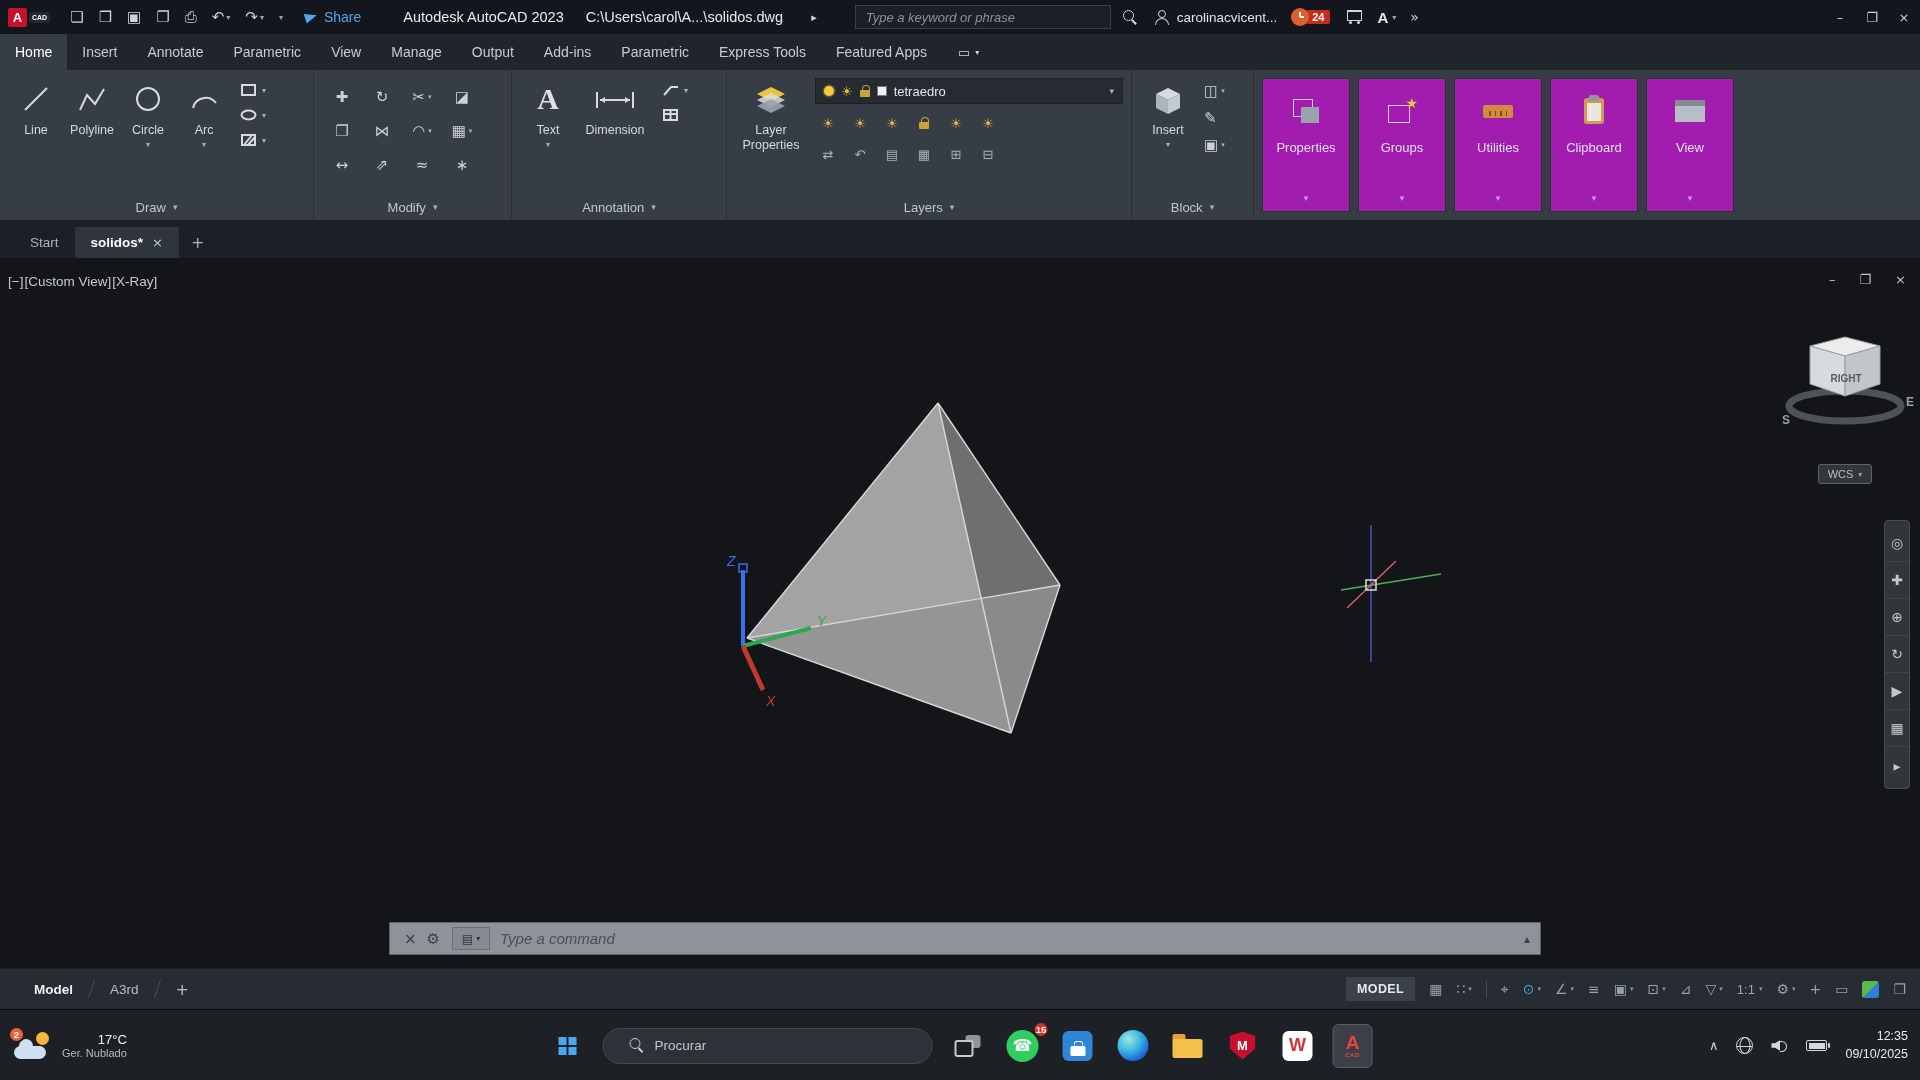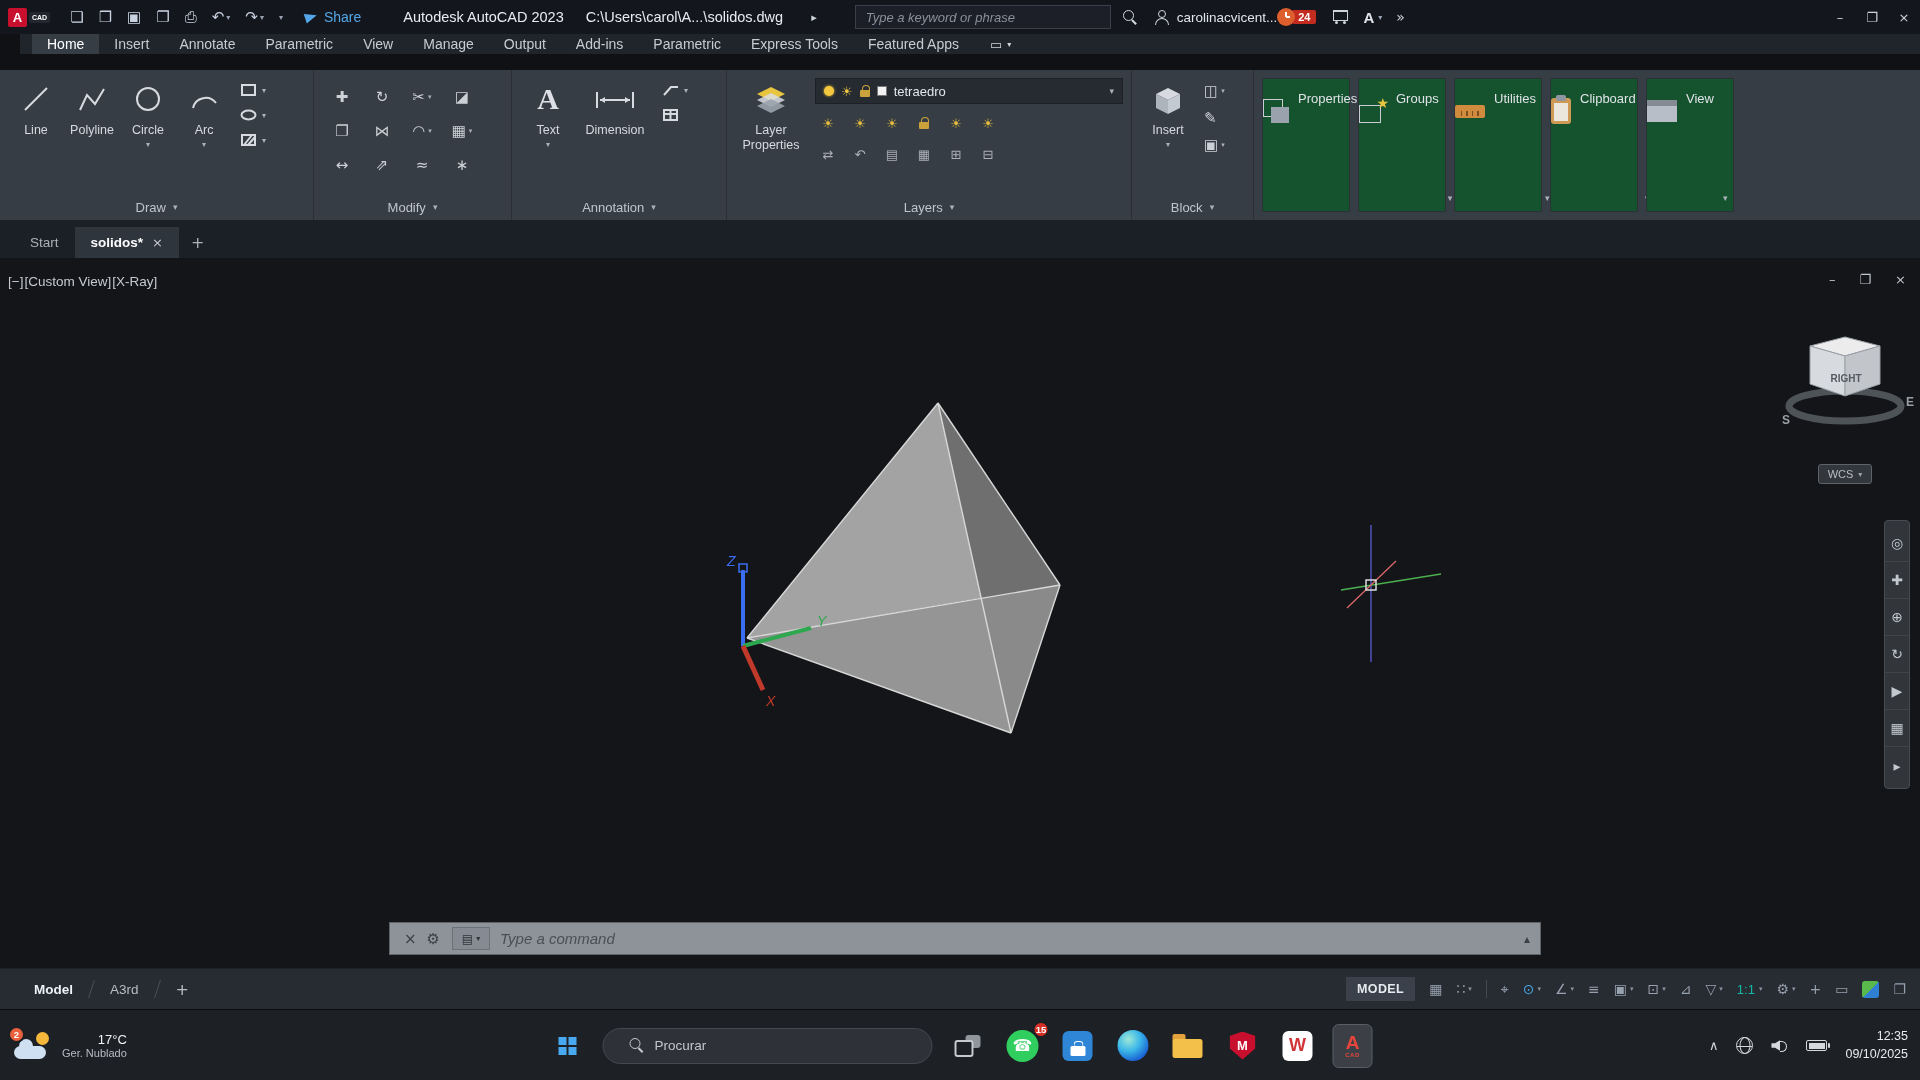--- a/index.html
+++ b/index.html
@@ -35,41 +35,41 @@
   .mag::before { content:""; position:absolute; left:0; top:0; width:9px; height:9px;
     border:1.6px solid #d2d7de; border-radius:50%; }
   .mag::after { content:""; position:absolute; left:9px; top:9px; width:6px; height:1.8px;
     background:#d2d7de; transform:rotate(45deg); transform-origin:left center; }
   .user { display:flex; align-items:center; gap:7px; margin-left:16px; font-size:13.5px; color:#dfe3ea; }
   .person { width:16px; height:15px; position:relative; }
   .person::before { content:""; position:absolute; top:0; left:4.5px; width:6px; height:6px;
     border:1.5px solid #cfd4db; border-radius:50%; }
   .person::after { content:""; position:absolute; bottom:0; left:1px; width:12px; height:6px;
     border:1.5px solid #cfd4db; border-bottom:none; border-radius:7px 7px 0 0; }
-  .trial { display:flex; align-items:center; }
+  .trial { display:flex; align-items:center; margin-left:14px; }
   .clockicon { width:18px; height:18px; border-radius:50%; background:#dd5f2d; position:relative; }
   .clockicon::before { content:""; position:absolute; left:8px; top:3.5px; width:1.8px; height:5.5px; background:#fff; }
   .clockicon::after { content:""; position:absolute; left:8.5px; top:8px; width:4.5px; height:1.8px; background:#fff; }
   .trial-badge { background:#c42b1f; color:#fff; font-size:11px; font-weight:bold;
     padding:1px 6px; border-radius:2px; margin-left:-3px; }
   .cart { width:17px; height:14px; position:relative; margin-left:16px; }
   .cart::before { content:""; position:absolute; top:0; left:1px; width:13px; height:8px;
     border:1.5px solid #cfd4db; border-top-width:2px; }
   .cart::after { content:""; position:absolute; bottom:0; left:3px; width:3px; height:3px; border-radius:50%;
     background:#cfd4db; box-shadow:8px 0 0 #cfd4db; }
   .adsk { display:flex; align-items:center; gap:4px; margin-left:14px; font-weight:bold; font-size:15px; color:#e2e6ec; }
   .adsk .g-dd { font-size:8px; color:#9aa3b2; }
   .tb-chev { margin-left:14px; color:#cfd4dc; font-size:14px; }
   .win-controls { display:flex; margin-left:auto; }
   .win-controls span { width:32px; height:34px; display:flex; align-items:center; justify-content:center;
     font-size:13px; color:#cfd3da; }
 
   
-  .ribbon-tabs { position:absolute; top:34px; left:0; right:0; height:20px; background:#20242b;
-    display:flex; align-items:stretch; padding-left:12px; z-index:40;margin-left:20px; }
+  .ribbon-tabs { position:absolute; top:34px; left:0; right:0; height:36px; background:#20242b;
+    display:flex; align-items:stretch; padding-left:0; z-index:40; }
   .rtab { display:flex; align-items:center; padding:0 15px; font-size:14px; color:#c6ccd4; }
   .rtab.active { background:#373d45; color:#ffffff; }
   .ribbon-min { display:flex; align-items:center; gap:5px; margin-left:16px; color:#cfd4dc; }
   .ribbon-min .g-rect { font-size:13px; } .ribbon-min .g-dd { font-size:8px; }
 
   
   .ribbon { position:absolute; top:70px; left:0; right:0; height:150px; background:#373d45;
     display:flex; align-items:stretch; color:#ced3da; z-index:40; }
   .panel { position:relative; border-right:1px solid #2a2f36; display:flex; flex-direction:column; }
   .panel-body { flex:1; display:flex; padding:8px 8px 0 8px; }
@@ -99,22 +99,22 @@
   .lockicon::before { content:""; position:absolute; top:0; left:2px; width:6px; height:6px;
     border:1.5px solid #c9a23c; border-bottom:none; border-radius:4px 4px 0 0; }
   .lockicon::after { content:""; position:absolute; bottom:0; left:0; width:10px; height:7px;
     background:#c9a23c; border-radius:1px; }
   .layer-combo .cname { flex:1; }
   .layer-combo .g-dd { font-size:9px; color:#aab1ba; }
   .lay-row { display:flex; gap:6px; margin-top:7px; }
   .lay-tile { width:26px; height:24px; display:flex; align-items:center; justify-content:center;
     font-size:13px; color:#aab0b8; font-family:"DejaVu Sans",sans-serif; }
   .lay-tile.yellow { color:#e4be3e; }
-  .ctile { width:88px; margin:8px 4px; background:#14532d; border:1px solid #2c3138;
-    display:flex; flex-direction:row; padding-top:12px; gap:9px; }
+  .ctile { width:88px; margin:8px 4px; background:#a21caf; border:1px solid #2c3138;
+    display:flex; flex-direction:column; align-items:center; padding-top:12px; gap:9px; }
   .ctile .cl { font-size:13px; color:#dfe3e8; }
   .ctile .g-dd { font-size:9px; color:#aab1ba; margin-top:auto; margin-bottom:8px; }
   .ctile .icw { height:40px; display:flex; align-items:center; justify-content:center; }
   .collapsed-wrap { display:flex; padding:0 4px; }
   .ic-properties { width:26px; height:24px; position:relative; }
   .ic-properties::before { content:""; position:absolute; top:0; left:0; width:18px; height:16px; border:1.6px solid #c9ced6; }
   .ic-properties::after { content:""; position:absolute; bottom:0; right:0; width:18px; height:16px; background:#9aa2ad; }
   .ic-groups { width:28px; height:24px; position:relative; }
   .ic-groups::before { content:""; position:absolute; bottom:0; left:0; width:20px; height:16px; border:1.6px solid #c9ced6; }
   .ic-groups::after { content:"★"; font-family:"DejaVu Sans",sans-serif; position:absolute; top:-4px; right:-2px;
@@ -172,21 +172,21 @@
   .sb-model { color:#eef1f5; font-weight:bold; }
   .sb-layout { color:#b6bcc6; }
   .sb-plus { color:#b6bcc6; font-size:16px; }
   .sb-sep { width:1px; height:18px; background:#4a505a; transform:skewX(-18deg); }
   .sb-right { margin-left:auto; display:flex; align-items:center; gap:14px; }
   .model-btn { background:#3a414b; padding:5px 11px; font-size:12.5px; font-weight:bold; color:#e6e9ee; letter-spacing:.4px; }
   .sb-ico { font-size:14px; color:#96a0ae; display:flex; align-items:center; gap:3px; }
   .sb-ico .g-dd { font-size:7px; color:#8a94a2; }
   .sb-ico.accent { color:#4aa3e0; }
   .sb-div { width:1px; height:18px; background:#454b55; }
-  .sb-scale { font-size:13px; color:#14b8a6; display:flex; align-items:center; gap:4px; }
+  .sb-scale { font-size:13px; color:#a3a3a3; display:flex; align-items:center; gap:4px; }
   .sb-scale .g-dd { font-size:7px; color:#8a94a2; }
   .sb-perf { width:17px; height:17px; border-radius:3px; background:linear-gradient(135deg,#59b94c 50%,#2f7fd3 50%); }
 
   
   .taskbar { position:absolute; top:1009px; left:0; right:0; height:71px; background:#1d2025;
     border-top:1px solid #0c0d0f; z-index:60; }
   .tb-weather { position:absolute; left:14px; top:0; height:71px; display:flex; align-items:center; gap:10px; }
   .weather-icon { position:relative; width:38px; height:32px; }
   .weather-icon .sunc { position:absolute; right:3px; top:2px; width:13px; height:13px; border-radius:50%; background:#f5b63c; }
   .weather-icon .cloud { position:absolute; left:0; bottom:3px; width:32px; height:13px; background:#cfe0f3; border-radius:8px; }

